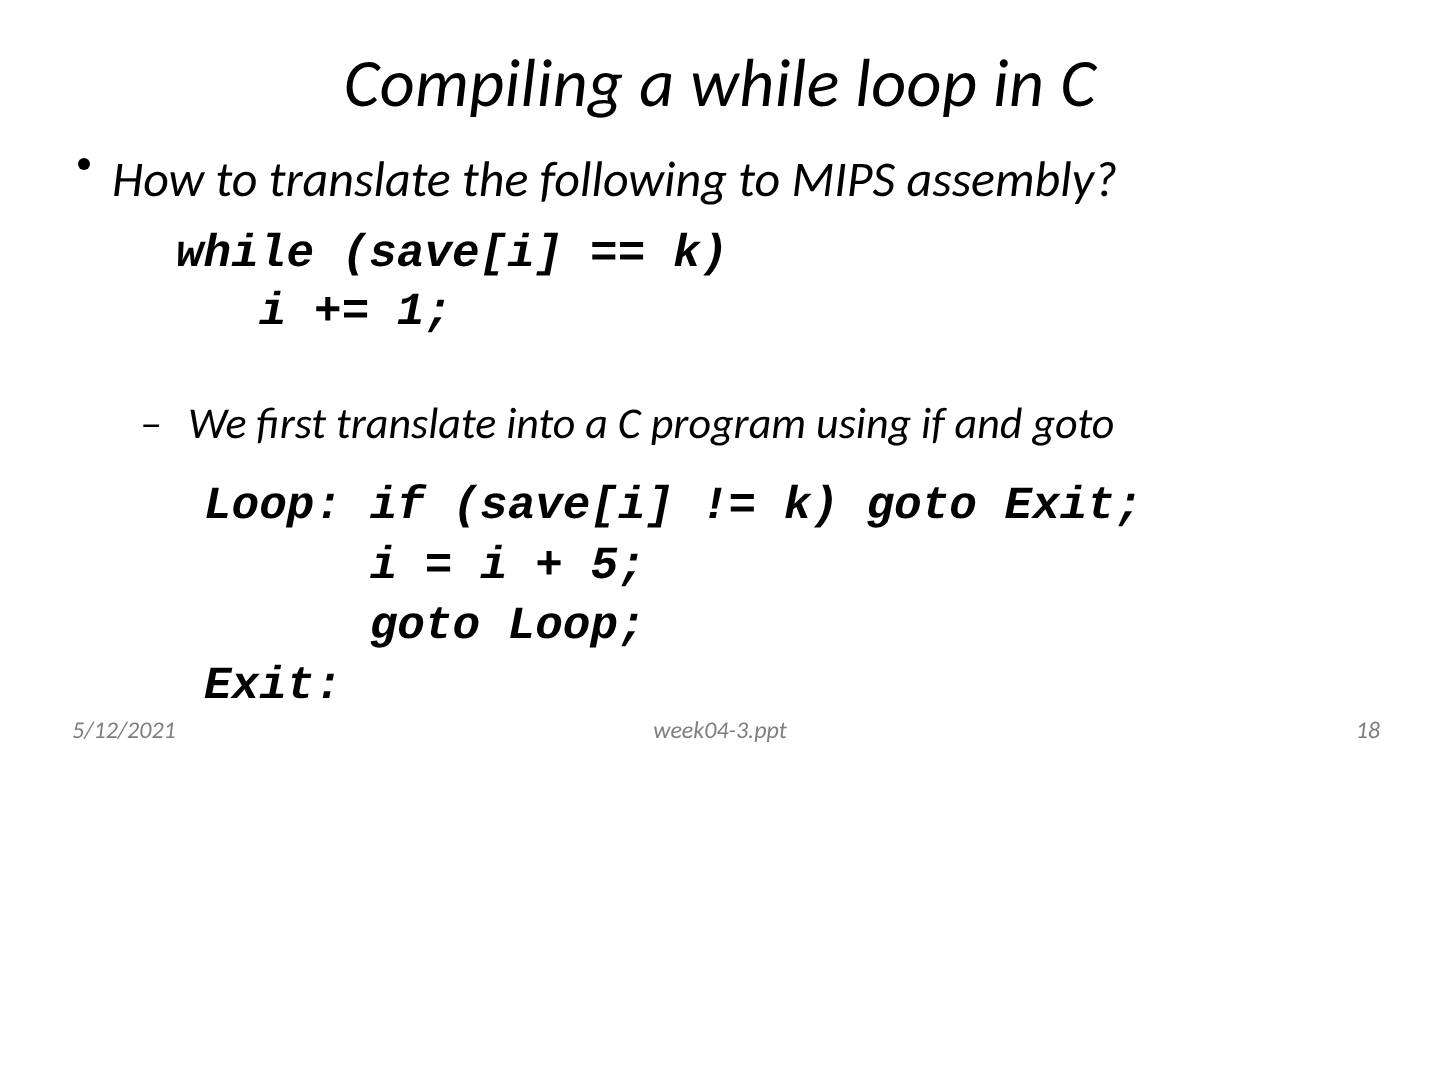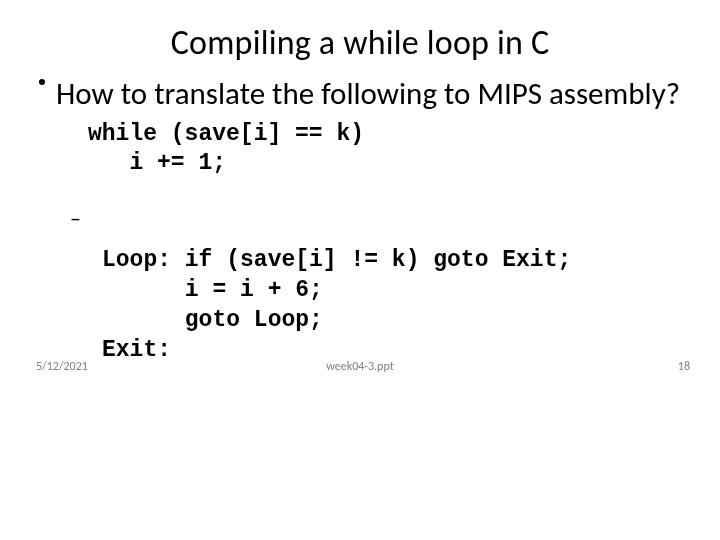--- a/index.html
+++ b/index.html
@@ -11,34 +11,35 @@
     font-family: Calibri, "Segoe UI", Arial, sans-serif;
     color: #000;
     overflow: hidden;
     position: relative;
   }
   .slide {
     position: relative;
     width: 720px;
     height: 387px;
     box-sizing: border-box;
+    font-style: italic;
   }
   .title {
     text-align: center;
     font-size: 34px;
     font-weight: 400;
     padding-top: 22px;
     letter-spacing: 0.2px;
   }
   .content {
     padding: 12px 28px 0 28px;
   }
   .bullet-l1 {
     display: flex;
-    font-size: 31px;
+    font-size: 25px;
     line-height: 1.2;
     margin-bottom: 6px;
   }
   .bullet-l1 .dot {
     width: 28px;
     flex: 0 0 28px;
     display: flex;
     justify-content: center;
     align-items: flex-start;
     padding-top: 4px;
@@ -117,24 +118,25 @@
           <span></span>
         </div>
       <div>How to translate the following to MIPS assembly?</div>
     </div>
 
     <div class="code-block-1">while (save[i] == k)
    i += 1;</div>
 
     <div class="bullet-l2">
       <div class="dash">–</div>
+      <div>We first translate into a C program using if and goto</div>
     </div>
 
     <div class="code-block-2">Loop: if (save[i] != k) goto Exit;
-      i = i + 6;
+      i = i + 5;
       goto Loop;
 Exit:</div>
 
   </div>
 
   <div class="footer">
     <div class="date">5/12/2021</div>
     <div class="file">week04-3.ppt</div>
     <div class="page">18</div>
   </div>

